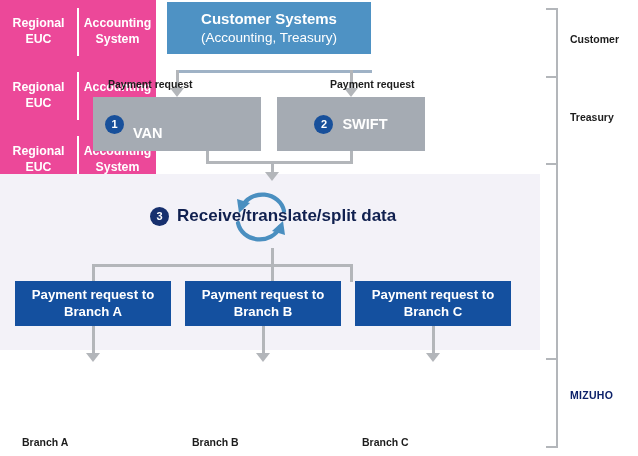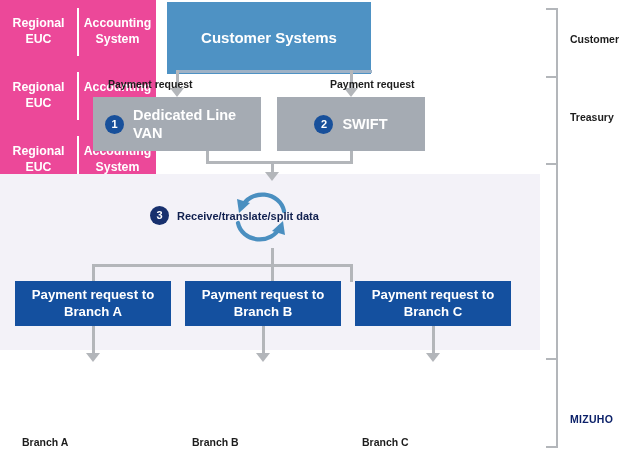--- a/index.html
+++ b/index.html
@@ -37,21 +37,21 @@
     justify-content: center;
     text-align: center;
     color: #ffffff;
     font-weight: bold;
   }
 
   .box-customer {
     left: 167px;
     top: 2px;
     width: 204px;
-    height: 72px;
+    height: 52px;
     background: #4e92c4;
     flex-direction: column;
     line-height: 1.35;
   }
   .box-customer .title {
     font-size: 15px;
     font-weight: bold;
   }
   .box-customer .sub {
     font-size: 13.5px;
@@ -161,21 +161,21 @@
   .cycle-row {
     position: absolute;
     left: 0;
     top: 20px;
     width: 250px;
     display: flex;
     align-items: center;
     gap: 8px;
   }
   .cycle-row .text {
-    font-size: 11px;
+    font-size: 17px;
     font-weight: bold;
     color: #10204f;
     white-space: nowrap;
   }
   .cycle-svg {
     position: absolute;
     left: 78px;
     top: -1px;
     width: 66px;
     height: 64px;
@@ -236,48 +236,49 @@
   }
   .rail-label {
     position: absolute;
     left: 570px;
     font-size: 10.5px;
     font-weight: bold;
     color: #1d1d1d;
     line-height: 1.35;
     white-space: pre-line;
   }
-  .rail-label.brand { color: #0c2169; letter-spacing: 0.3px; margin-top: 24px; }
+  .rail-label.brand { color: #0c2169; letter-spacing: 0.3px; }
 </style>
 </head>
 <body>
 
 <div id="canvas">
 
   <div class="band"></div>
 
   <div class="box box-customer">
     <span class="title">Customer Systems</span>
+    <span class="sub">(Accounting, Treasury)</span>
   </div>
 
   <div class="conn hline conn-blue" style="left:176px; top:70px; width:196px;"></div>
 
   <div class="conn vline" style="left:176px; top:70px; height:20px;"></div>
   <div class="arrowhead" style="left:170px; top:88px;"></div>
 
   <div class="conn vline" style="left:350px; top:70px; height:20px;"></div>
   <div class="arrowhead" style="left:344px; top:88px;"></div>
 
   <div class="flow-label fl-left">Payment request</div>
   <div class="flow-label fl-right">Payment request</div>
 
   <div class="box box-channel box-van">
     <span class="num-circle">1</span>
     <span class="label">
-      <span>Dedicated Line</span><br>
+      <br>
       <span>VAN</span>
     </span>
   </div>
 
   <div class="box box-channel box-swift">
     <span class="num-circle">2</span>
     <span class="label">SWIFT</span>
   </div>
 
   <div class="conn vline" style="left:206px; top:151px; height:13px;"></div>

